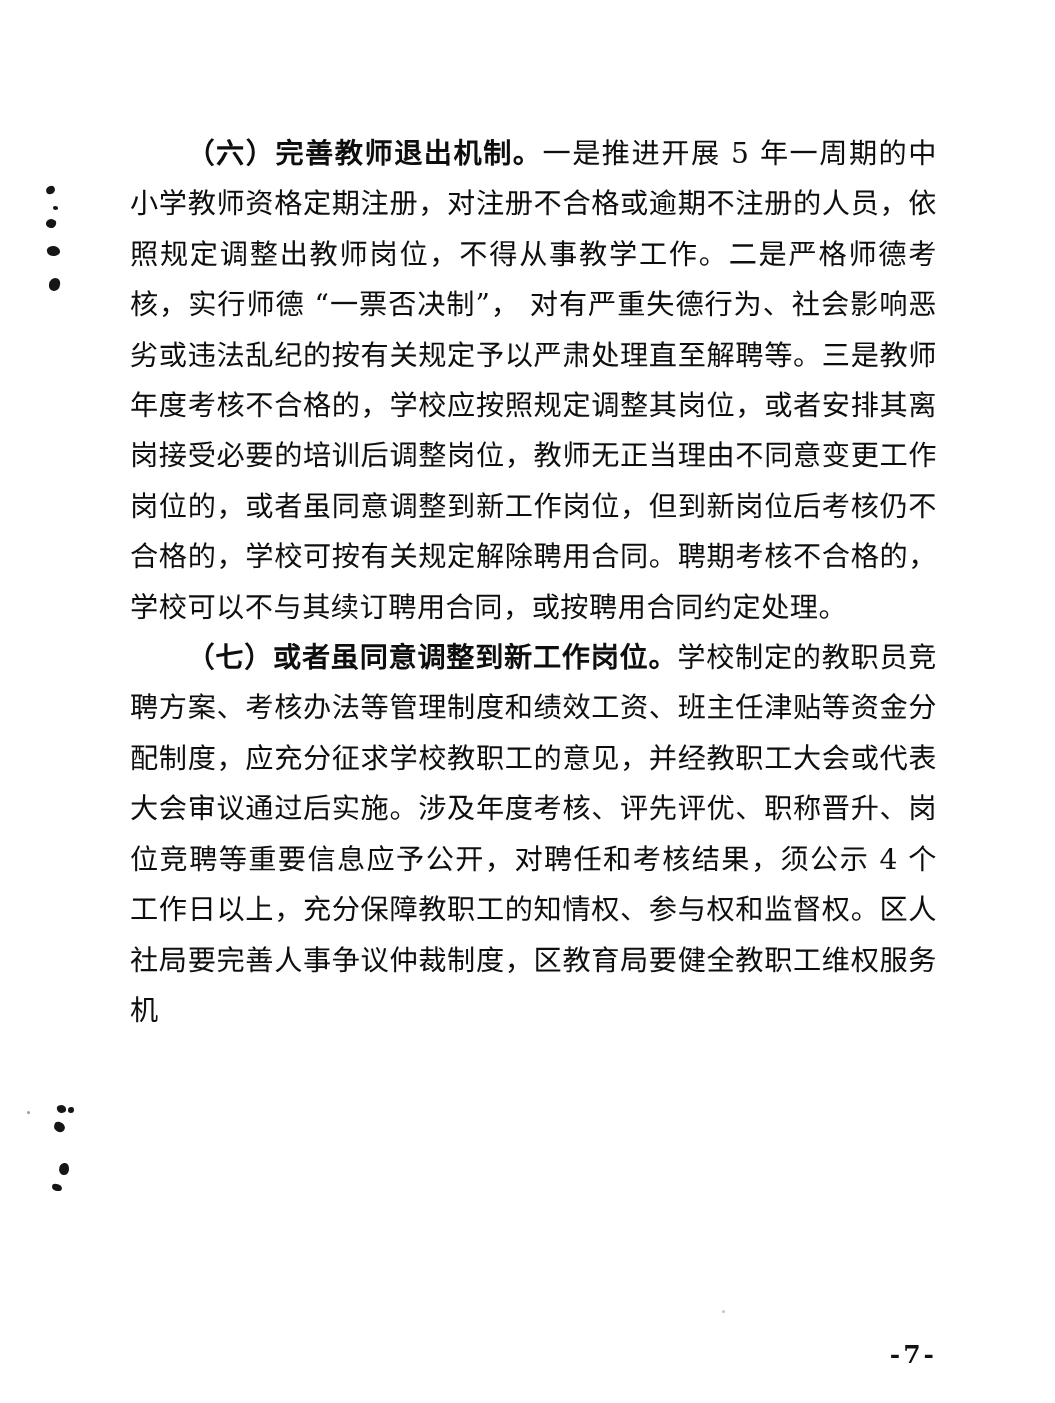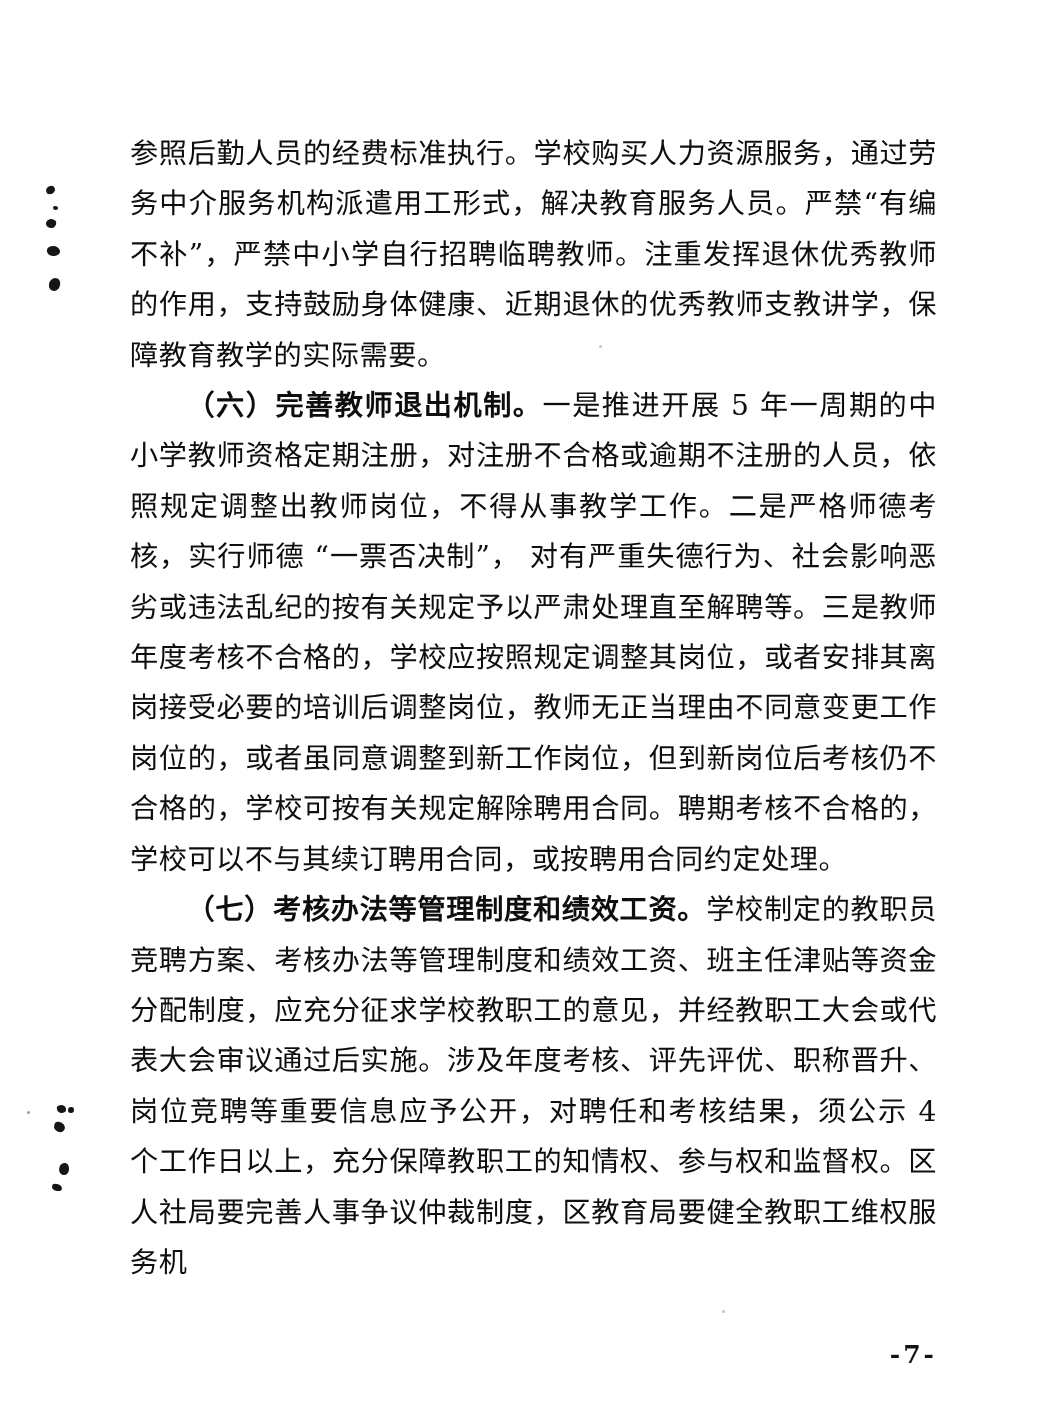--- a/index.html
+++ b/index.html
@@ -71,20 +71,19 @@
   <i class="blob b2" style="left:57px;  top:1105px; width:9px;  height:8px;  transform:rotate(-10deg);"></i>
   <i class="blob" style="left:68px;  top:1107px; width:6px;  height:6px;"></i>
   <i class="blob b2" style="left:54px;  top:1122px; width:11px; height:10px; transform:rotate(12deg);"></i>
   <i class="blob" style="left:59px;  top:1163px; width:10px; height:12px; transform:rotate(-5deg);"></i>
   <i class="blob b2" style="left:52px;  top:1184px; width:10px; height:7px;  transform:rotate(6deg);"></i>
   <i class="blob faint" style="left:27px;  top:1111px; width:3px;  height:3px;"></i>
   <i class="blob vfaint" style="left:599px; top:345px;  width:3px;  height:3px;"></i>
   <i class="blob vfaint" style="left:722px; top:1310px; width:3px;  height:3px;"></i>
 
   <div class="body-text">
-    <p class="para"><span>参照后勤人员的经费标准执行。学校购买人力资源服务，通过劳务中介服务机构派遣用工形式，解决教育服务人员。严禁“有编不补”，严禁中小学自行招聘临聘教师。注重发挥退休优秀教师的作用，支持鼓励身体健康、近期退休的优秀教师支教讲学，保障教育教学的实际需要。</span></p>
     <p class="para indent"><span class="sec-heading">（六）完善教师退出机制。</span><span>一是推进开展 5 年一周期的中小学教师资格定期注册，对注册不合格或逾期不注册的人员，依照规定调整出教师岗位，不得从事教学工作。二是严格师德考核，实行师德 “一票否决制”， 对有严重失德行为、社会影响恶劣或违法乱纪的按有关规定予以严肃处理直至解聘等。三是教师年度考核不合格的，学校应按照规定调整其岗位，或者安排其离岗接受必要的培训后调整岗位，教师无正当理由不同意变更工作岗位的，或者虽同意调整到新工作岗位，但到新岗位后考核仍不合格的，学校可按有关规定解除聘用合同。聘期考核不合格的，学校可以不与其续订聘用合同，或按聘用合同约定处理。</span></p>
-    <p class="para indent"><span class="sec-heading">（七）考核办法等管理制度和绩效工资。</span><span>学校制定的教职员竞聘方案、考核办法等管理制度和绩效工资、班主任津贴等资金分配制度，应充分征求学校教职工的意见，并经教职工大会或代表大会审议通过后实施。涉及年度考核、评先评优、职称晋升、岗位竞聘等重要信息应予公开，对聘任和考核结果，须公示 4 个工作日以上，充分保障教职工的知情权、参与权和监督权。区人社局要完善人事争议仲裁制度，区教育局要健全教职工维权服务机</span></p>
+    <p class="para indent"><span class="sec-heading">（七）或者虽同意调整到新工作岗位。</span><span>学校制定的教职员竞聘方案、考核办法等管理制度和绩效工资、班主任津贴等资金分配制度，应充分征求学校教职工的意见，并经教职工大会或代表大会审议通过后实施。涉及年度考核、评先评优、职称晋升、岗位竞聘等重要信息应予公开，对聘任和考核结果，须公示 4 个工作日以上，充分保障教职工的知情权、参与权和监督权。区人社局要完善人事争议仲裁制度，区教育局要健全教职工维权服务机</span></p>
   </div>
 
   <div class="page-number">-7-</div>
 
 </div>
 
 </body></html>

